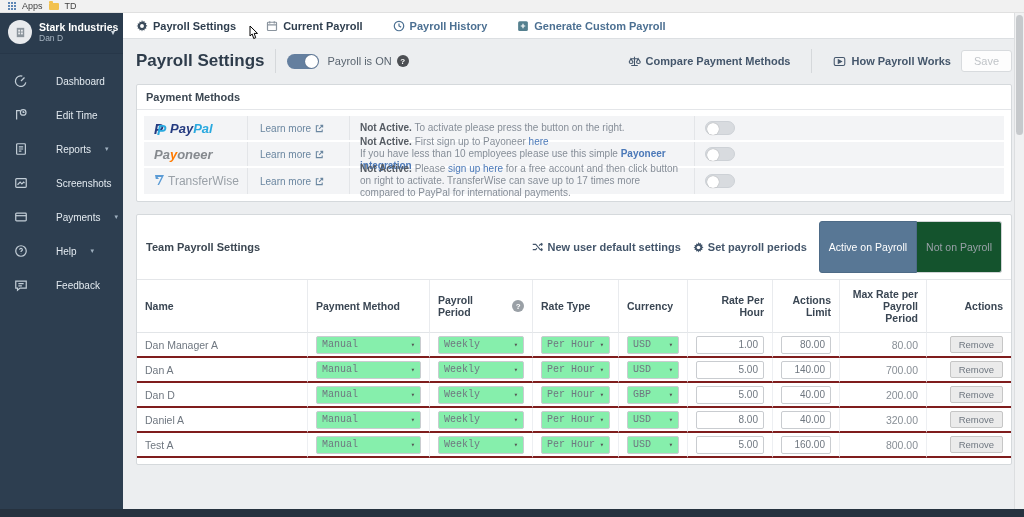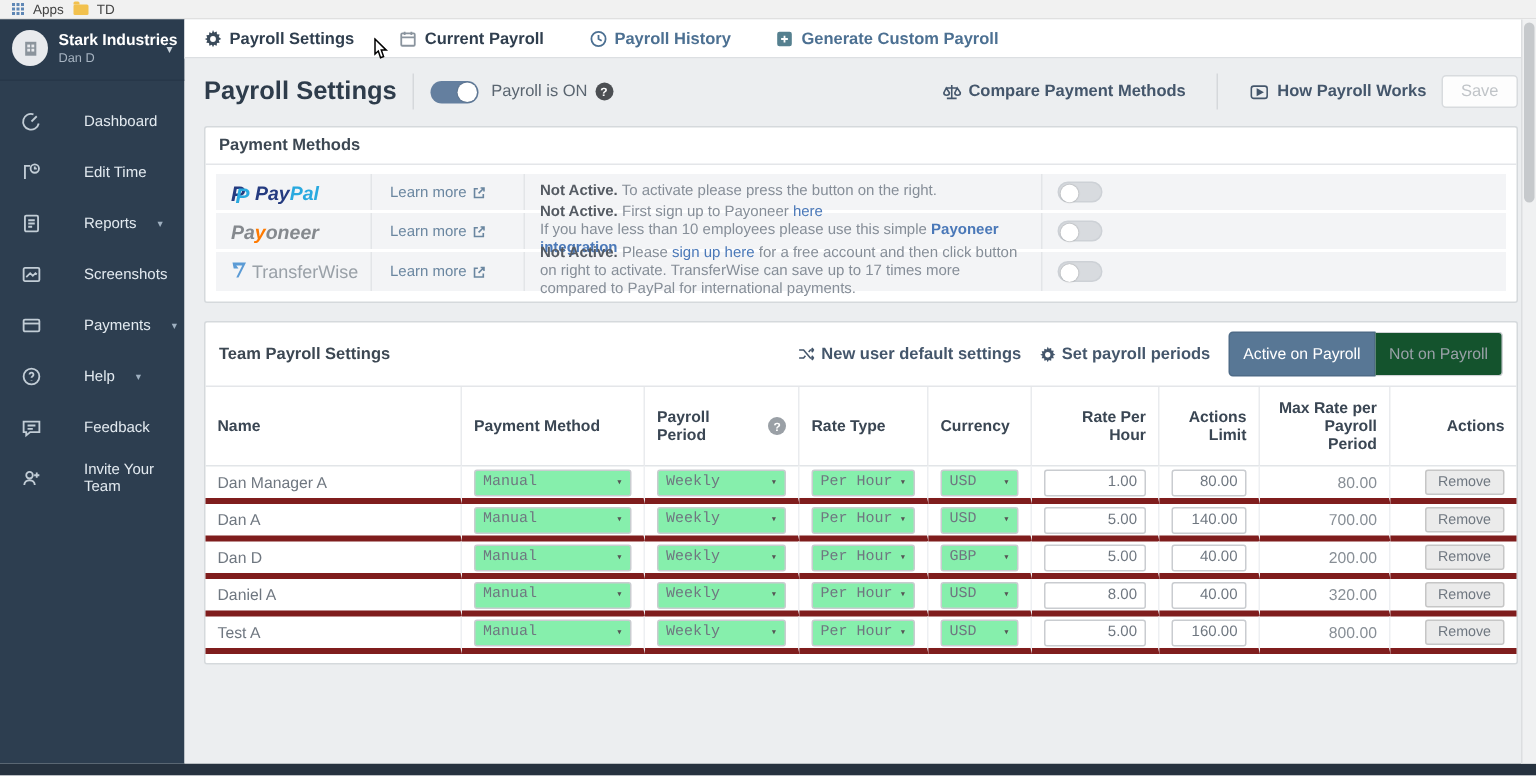--- a/index.html
+++ b/index.html
@@ -82,29 +82,29 @@
   .pp-mark i:last-child { color:#29a9df; left:3px; top:1px; }
   .pp-pay { color:#253b80; } .pp-pal { color:#29a9df; }
   .logo-payoneer { font-style:italic; font-size:13px; font-weight:600; color:#85898e; }
   .logo-payoneer .po-y { color:#ff7a00; }
   .logo-tw { display:flex; align-items:flex-start; gap:3px; font-size:12px; color:#9aa1a8; }
 
   
   .tps-actions { margin-left:auto; display:flex; align-items:center; gap:12px; }
   .tps-link { display:flex; align-items:center; gap:4px; font-size:11px; font-weight:bold; color:#44566b; cursor:pointer; }
   .btn-group { display:flex; }
-  .btn-group .btn { font-size:10.5px; padding:8px 9px; cursor:pointer; }
+  .btn-group .btn { font-size:10.5px; padding:19px 9px; cursor:pointer; }
   .btn-active { background:#587795; color:#fff; border:1px solid #4e6b87; border-radius:3px 0 0 3px; }
   .btn-inactive { background:#14532d; color:#9aa1a8; border:1px solid #d0d3d6; border-left:none; border-radius:0 3px 3px 0; }
 
   .grid { display:grid; grid-template-columns:171px 122px 103px 86px 69px 85px 67px 87px minmax(0,1fr); }
   .th { font-size:10.5px; font-weight:bold; color:#3a4653; padding:8px 8px; border-right:1px solid #e9ebee; border-bottom:1px solid #e2e5e8; display:flex; align-items:center; }
   .th.r { justify-content:flex-end; text-align:right; }
   .th:nth-child(9n) { border-right:none; }
-  .td { border-right:1px solid #edeff2; border-bottom:4px solid #7f1d1d; height:25px; display:flex; align-items:center; padding:0 8px; font-size:10.5px; color:#6f7780; }
+  .td { border-right:1px solid #edeff2; border-bottom:2px solid #7f1d1d; height:25px; display:flex; align-items:center; padding:0 8px; font-size:10.5px; color:#6f7780; }
   .td:nth-child(9n) { border-right:none; }
   .td.r { justify-content:flex-end; color:#888f96; }
   .sel { flex:1; height:18px; background:#86efac; border:1px solid #c9ccd0; border-radius:2px; display:flex; align-items:center; justify-content:space-between; padding:0 5px; font-size:10px; color:#6f7780; cursor:pointer;font-family:Liberation Mono, monospace; }
   .sel .car { font-size:7px; color:#555; }
   .num-input { width:100%; height:18px; border:1px solid #c9ccd0; border-radius:2px; font-size:10px; color:#6f7780; text-align:right; padding:0 5px; font-family:"Liberation Sans",sans-serif; }
   .rm-btn { background:#ebebeb; border:1px solid #c6c6c6; border-radius:2px; font-size:9.5px; color:#6f7780; padding:2px 8px; cursor:pointer; }
   .grid-wrap { padding-bottom:6px; }
 
   
   .scrollbar { position:absolute; top:0; right:0; width:10px; height:100%; background:#f0f1f2; border-left:1px solid #dcdee0; }
@@ -199,28 +199,20 @@
         </svg>
       <span class="lbl">Help</span>
       <span class="cr">▾</span>
     </div>
     <div class="sb-item">
       <svg width="14" height="14" viewBox="0 0 16 16" fill="none" stroke="#c2cdd6" stroke-width="1.4">
           <path d="M2 3.5 h12 v8 h-7 l-3 2.5 v-2.5 h-2 z"></path>
           <path d="M5 6.5 h6 M5 9 h4"></path>
         </svg>
       <span class="lbl">Feedback</span>
-    </div>
-    <div class="sb-item">
-      <svg width="14" height="14" viewBox="0 0 16 16" fill="none" stroke="#c2cdd6" stroke-width="1.4">
-          <circle cx="6.5" cy="5.5" r="2.5"></circle>
-          <path d="M2.5 13 c0-2.3 1.8-3.7 4-3.7 s4 1.4 4 3.7"></path>
-          <path d="M12 3.5 v4 M10 5.5 h4"></path>
-        </svg>
-      <span class="lbl">Invite Your Team</span>
     </div>
   </div>
 
   <div class="main">
 
     <div class="navbar">
       <div class="nav-tab dark">
         <svg width="12" height="12" viewBox="0 0 16 16" fill="#3a4a5a">
             <path d="M8 0 l1 2.2 2.3-.8.2 2.4 2.4.2-.8 2.3L15.3 8l-2.2 1 .8 2.3-2.4.2-.2 2.4-2.3-.8L8 15.3l-1-2.2-2.3.8-.2-2.4-2.4-.2.8-2.3L.7 8l2.2-1-.8-2.3 2.4-.2.2-2.4 2.3.8z"></path>
             <circle cx="8" cy="8" r="2.6" fill="#fff"></circle>

